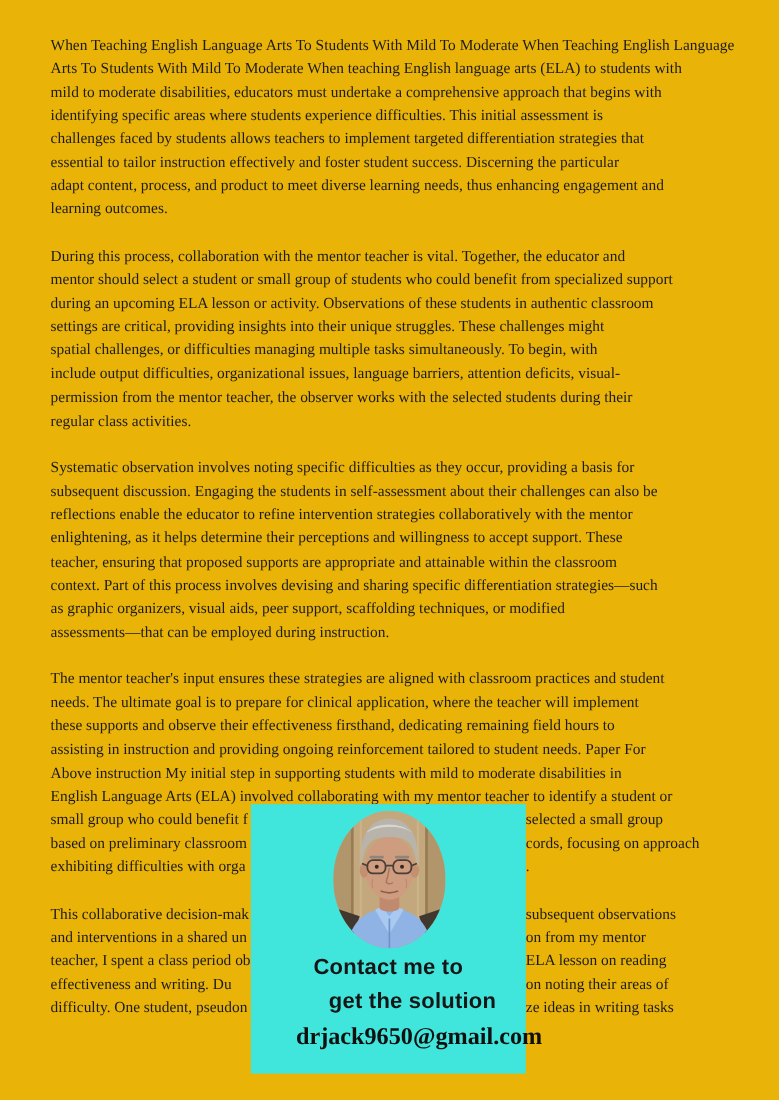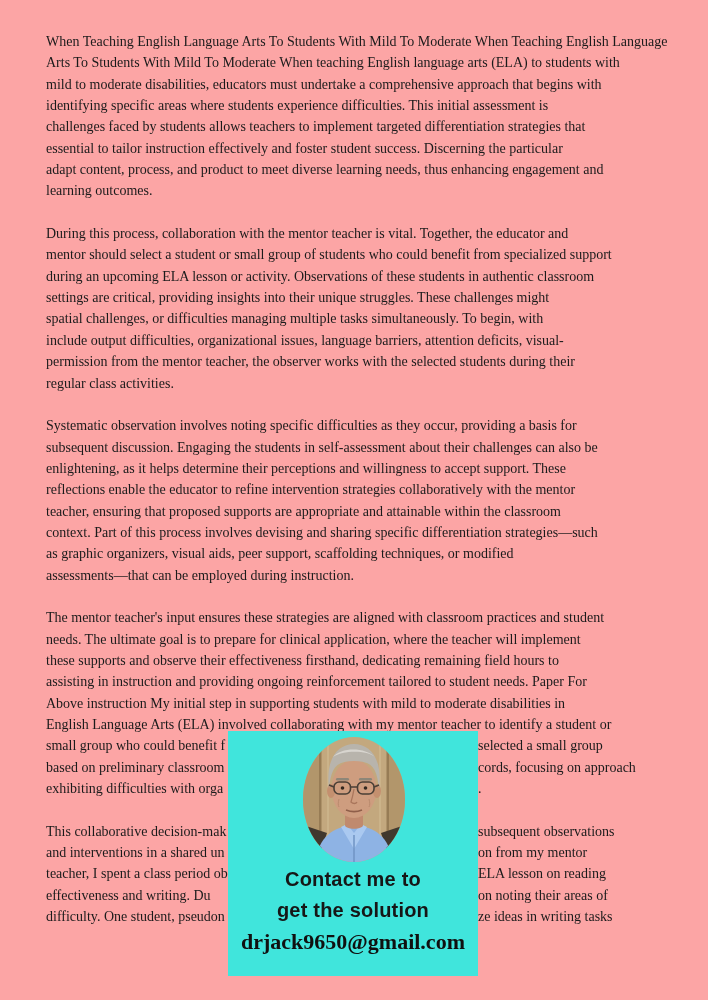--- a/index.html
+++ b/index.html
@@ -1,19 +1,19 @@
 <!DOCTYPE html>
 <html><head>
 <meta charset="utf-8">
 <style>
   html,body{margin:0;padding:0;background:#ffffff;}
   .page{
     position:relative;
     width:708px;height:1000px;
-    background:#fca5a5;
+    background:#eab308;
     overflow:hidden;
     font-family:"Liberation Serif", serif;
   }
   .textcol{
     position:absolute;
     left:46px;top:31px;width:655px;
     color:#1b1b1b;
     font-size:14px;
     line-height:21.35px;
   }
@@ -35,29 +35,30 @@
     position:absolute;left:0;width:100%;
     text-align:center;
     font-family:"Liberation Sans", sans-serif;
     font-weight:700;
     font-size:20px;line-height:30px;
     color:#161616;
     letter-spacing:0.2px;
     white-space:nowrap;
   }
   .promo-line.l1{top:133px;}
-  .promo-line.l2{top:164px;}
+  .promo-line.l2{top:164px;padding-left:22px;}
   .promo-email{
     position:absolute;left:0;top:197px;width:100%;
     text-align:center;
     font-family:"Liberation Serif", serif;
     font-weight:700;
     font-size:22px;line-height:28px;
     color:#101010;
     white-space:nowrap;
+    padding-left:28px;
   }
 </style>
 </head>
 <body>
 
 <div class="page">
 
   <div class="textcol">
 
     <div class="para">
@@ -78,22 +79,22 @@
       <div class="line">settings are critical, providing insights into their unique struggles. These challenges might</div>
       <div class="line">spatial challenges, or difficulties managing multiple tasks simultaneously. To begin, with</div>
       <div class="line">include output difficulties, organizational issues, language barriers, attention deficits, visual-</div>
       <div class="line">permission from the mentor teacher, the observer works with the selected students during their</div>
       <div class="line">regular class activities.</div>
     </div>
 
     <div class="para">
       <div class="line">Systematic observation involves noting specific difficulties as they occur, providing a basis for</div>
       <div class="line">subsequent discussion. Engaging the students in self-assessment about their challenges can also be</div>
+      <div class="line">reflections enable the educator to refine intervention strategies collaboratively with the mentor</div>
       <div class="line">enlightening, as it helps determine their perceptions and willingness to accept support. These</div>
-      <div class="line">reflections enable the educator to refine intervention strategies collaboratively with the mentor</div>
       <div class="line">teacher, ensuring that proposed supports are appropriate and attainable within the classroom</div>
       <div class="line">context. Part of this process involves devising and sharing specific differentiation strategies—such</div>
       <div class="line">as graphic organizers, visual aids, peer support, scaffolding techniques, or modified</div>
       <div class="line">assessments—that can be employed during instruction.</div>
     </div>
 
     <div class="para">
       <div class="line">The mentor teacher's input ensures these strategies are aligned with classroom practices and student</div>
       <div class="line">needs. The ultimate goal is to prepare for clinical application, where the teacher will implement</div>
       <div class="line">these supports and observe their effectiveness firsthand, dedicating remaining field hours to</div>

